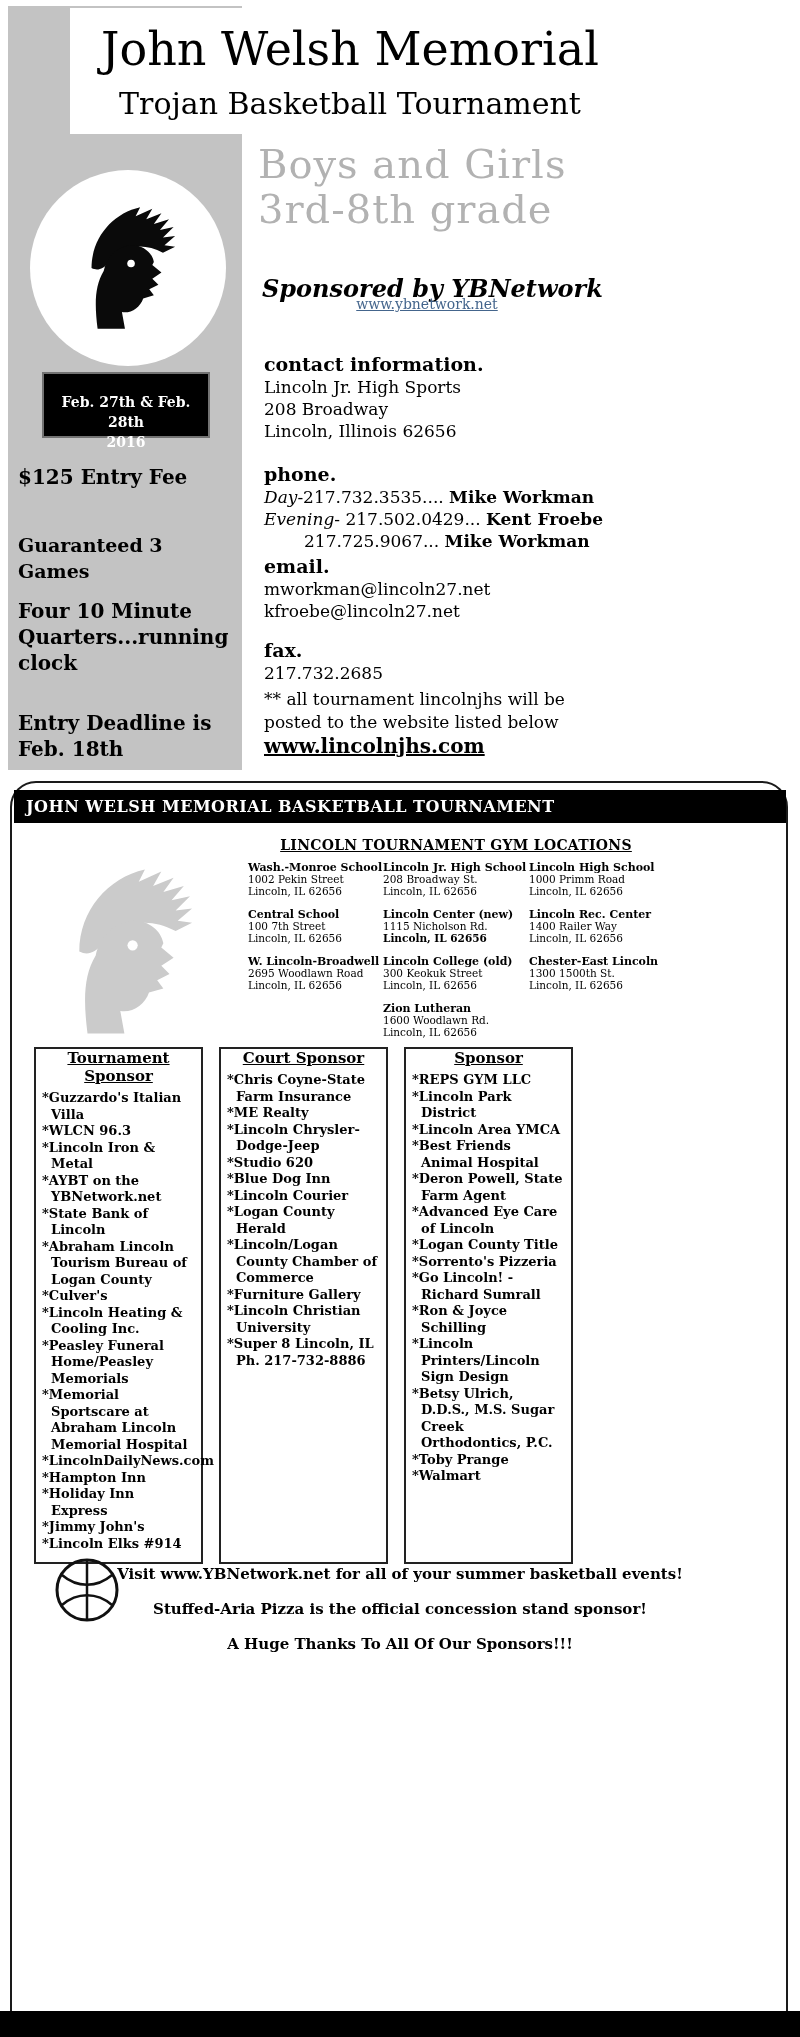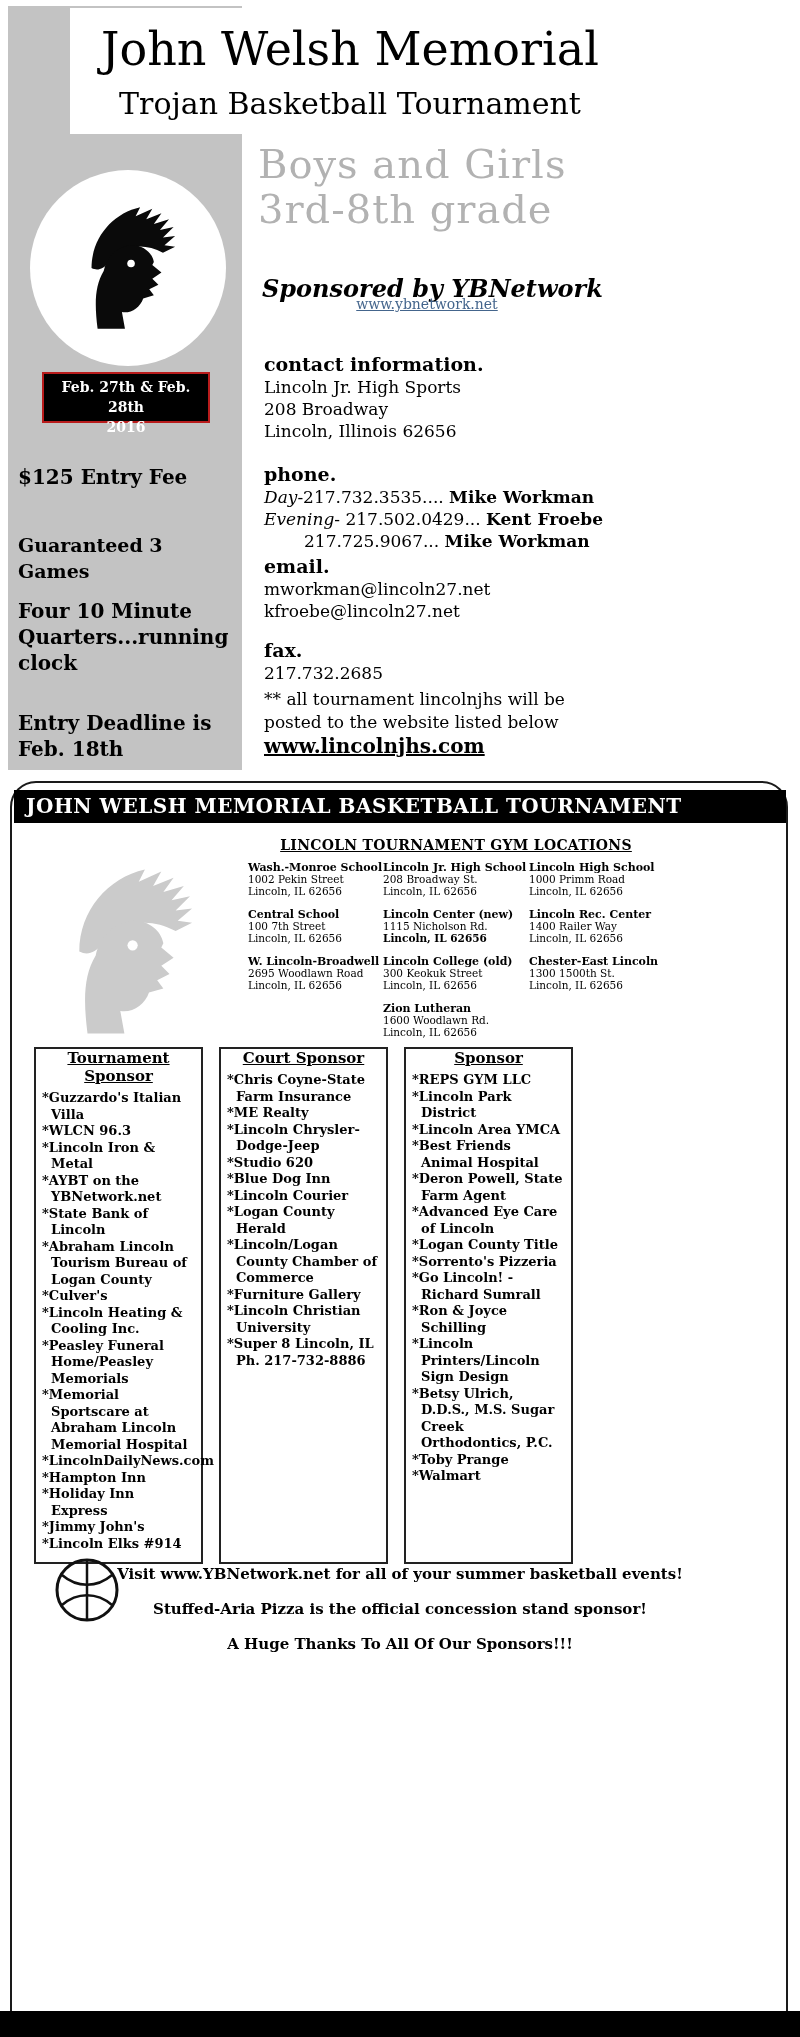--- a/index.html
+++ b/index.html
@@ -10,21 +10,21 @@
   
   #page1{position:relative;width:736px;height:777px;background:#fff;overflow:hidden;}
   .sidebar-bg{position:absolute;left:8px;top:6px;width:234px;height:764px;background:#c3c3c3;}
   .title-block{position:absolute;left:70px;top:8px;width:560px;background:#fff;text-align:center;padding:14px 0 10px;}
   .title{font-size:46px;line-height:54px;}
   .subtitle{font-size:30px;line-height:40px;margin-top:8px;}
   .logo-circle{position:absolute;left:30px;top:170px;width:196px;height:196px;border-radius:50%;background:#fff;
     display:flex;align-items:center;justify-content:center;}
   .trojan-sm{width:152px;height:152px;color:#0a0a0a;}
   .date-box{position:absolute;left:42px;top:372px;width:164px;height:44px;background:#000;color:#fff;
-    border:2px solid #b91c1c;text-align:center;font-weight:bold;font-size:14px;line-height:20px;padding-top:3px;}
+    border:2px solid #737373;text-align:center;font-weight:bold;font-size:14px;line-height:20px;padding-top:18px;}
   .side-item{position:absolute;left:18px;width:218px;font-size:20px;font-weight:bold;line-height:26px;}
   .fee{top:464px;}
   .games{top:532px;font-size:19px;}
   .quarters{top:598px;}
   .deadline{top:710px;}
   .grade{position:absolute;left:258px;top:142px;color:#b2b2b2;font-size:40px;line-height:45px;letter-spacing:1px;}
   .sponsored{position:absolute;left:262px;top:274px;font-size:24px;font-weight:bold;font-style:italic;}
   .sponsor-url{position:absolute;left:262px;top:296px;width:330px;text-align:center;font-size:14px;
     color:#44658c;text-decoration:underline;cursor:pointer;}
   .block{position:absolute;left:264px;}
@@ -36,21 +36,21 @@
   .email{top:554px;}
   .fax{top:638px;}
   .note{top:688px;width:348px;font-size:17px;line-height:23px;}
   .website{top:734px;font-size:20px;font-weight:bold;text-decoration:underline;cursor:pointer;}
   .it{font-style:italic;}
   
   #page2{position:relative;width:800px;height:1260px;background:#fff;}
   .p2-border{position:absolute;left:10px;top:4px;width:778px;height:1252px;border:2px solid #1a1a1a;
     border-radius:26px 26px 6px 6px;box-sizing:border-box;}
   .p2-header{position:absolute;left:14px;top:13px;width:772px;height:33px;background:#000;color:#fff;
-    font-weight:bold;font-size:20px;line-height:33px;padding-left:12px;box-sizing:border-box;letter-spacing:.5px;
+    font-weight:bold;font-size:16px;line-height:33px;padding-left:12px;box-sizing:border-box;letter-spacing:.5px;
     white-space:nowrap;overflow:hidden;}
   .trojan-lg{position:absolute;left:26px;top:72px;width:205px;height:205px;color:#cbcbcb;}
   .gym-heading{position:absolute;left:246px;top:60px;width:420px;text-align:center;font-size:14px;
     font-weight:bold;text-decoration:underline;letter-spacing:.3px;}
   .gym-cols{position:absolute;left:248px;top:84px;display:flex;}
   .gcol1{width:135px;}
   .gcol2{width:146px;}
   .gcol3{width:150px;}
   .gym{margin-bottom:11px;white-space:nowrap;}
   .gname{font-size:11px;font-weight:bold;line-height:13px;}

